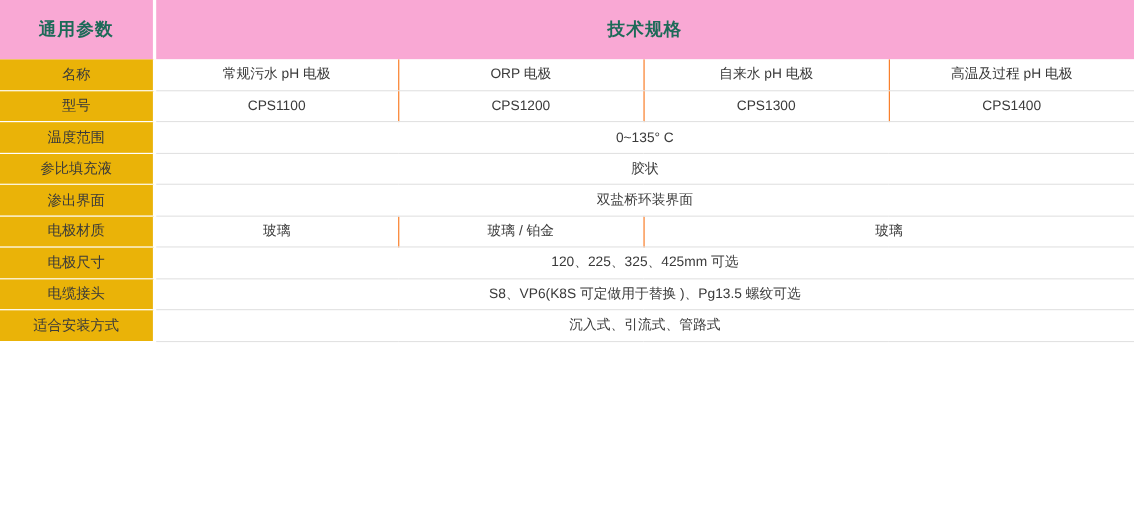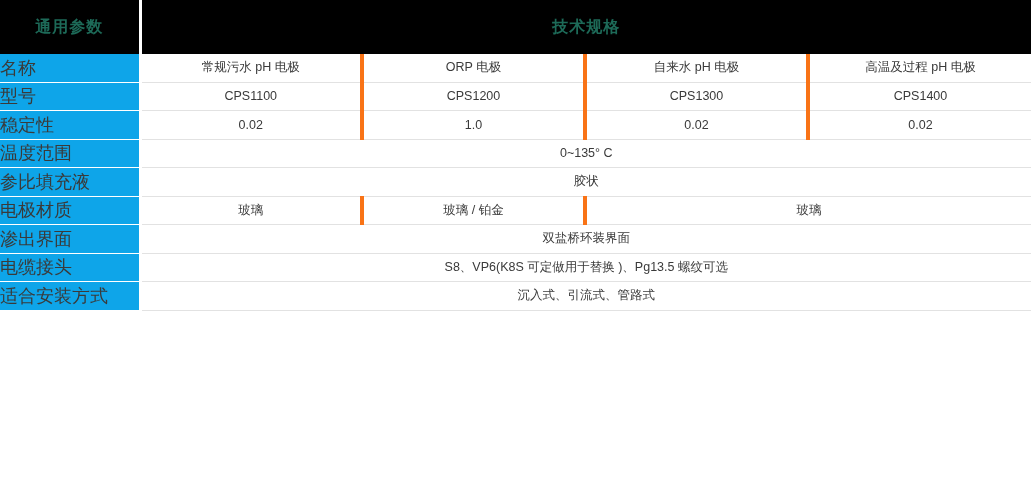--- a/index.html
+++ b/index.html
@@ -23,53 +23,53 @@
   #spec-table col.c-e { width: 223px; }
   #spec-table col.c-f { width: 223px; }
   #spec-table col.c-g { width: 223px; }
 
   #spec-table th, #spec-table td {
     padding: 0;
     margin: 0;
     vertical-align: middle;
   }
   .head-row th {
-    background: #000000;
+    background: #f9a8d4;
     color: #1d6a58;
     font-size: 16px;
     font-weight: bold;
     height: 54px;
     text-align: center;
     letter-spacing: 1px;
   }
   .head-row th.head-left {
     border-right: 3px solid #ffffff;
   }
   .lbl {
-    background: #0ea5e9;
+    background: #eab308;
     color: #3a3a3a;
-    font-size: 18px;
-    text-align: left;
+    font-size: 13px;
+    text-align: center;
     padding-left: 14px;
     height: 27.5px;
     border-bottom: 1px solid #ffffff;
     border-right: 3px solid #ffffff;
     white-space: nowrap;
   }
   .val {
     font-size: 12.5px;
     text-align: center;
     height: 27.5px;
     color: #3a3a3a;
     border-bottom: 1px solid #e2e2e2;
     background: #ffffff;
     white-space: nowrap;
   }
   .val.sep-right {
-    border-right: 4px solid #f97316;
+    border-right: 1px solid #f97316;
     text-align: center;
   }
   .row-last .val {
     border-bottom: 1px solid #e2e2e2;
   }
   .row-last .lbl {
     border-bottom: 1px solid #ffffff;
   }
 </style>
 </head>
@@ -98,43 +98,40 @@
         <td class="val">高温及过程 pH 电极</td>
       </tr>
       <tr>
         <td class="lbl">型号</td>
         <td class="val sep-right">CPS1100</td>
         <td class="val sep-right">CPS1200</td>
         <td class="val sep-right">CPS1300</td>
         <td class="val">CPS1400</td>
       </tr>
       <tr>
-        <td class="lbl">稳定性</td>
-        <td class="val sep-right">0.02</td>
-        <td class="val sep-right">1.0</td>
-        <td class="val sep-right">0.02</td>
-        <td class="val">0.02</td>
-      </tr>
-      <tr>
         <td class="lbl">温度范围</td>
         <td class="val" colspan="4">0~135° C</td>
       </tr>
       <tr>
         <td class="lbl">参比填充液</td>
         <td class="val" colspan="4">胶状</td>
       </tr>
       <tr>
+        <td class="lbl">渗出界面</td>
+        <td class="val" colspan="4">双盐桥环装界面</td>
+      </tr>
+      <tr>
         <td class="lbl">电极材质</td>
         <td class="val sep-right">玻璃</td>
         <td class="val sep-right">玻璃 / 铂金</td>
         <td class="val" colspan="2">玻璃</td>
       </tr>
       <tr>
-        <td class="lbl">渗出界面</td>
-        <td class="val" colspan="4">双盐桥环装界面</td>
+        <td class="lbl">电极尺寸</td>
+        <td class="val" colspan="4">120、225、325、425mm 可选</td>
       </tr>
       <tr>
         <td class="lbl">电缆接头</td>
         <td class="val" colspan="4">S8、VP6(K8S 可定做用于替换 )、Pg13.5 螺纹可选</td>
       </tr>
       <tr class="row-last">
         <td class="lbl">适合安装方式</td>
         <td class="val" colspan="4">沉入式、引流式、管路式</td>
       </tr>
     </tbody>

